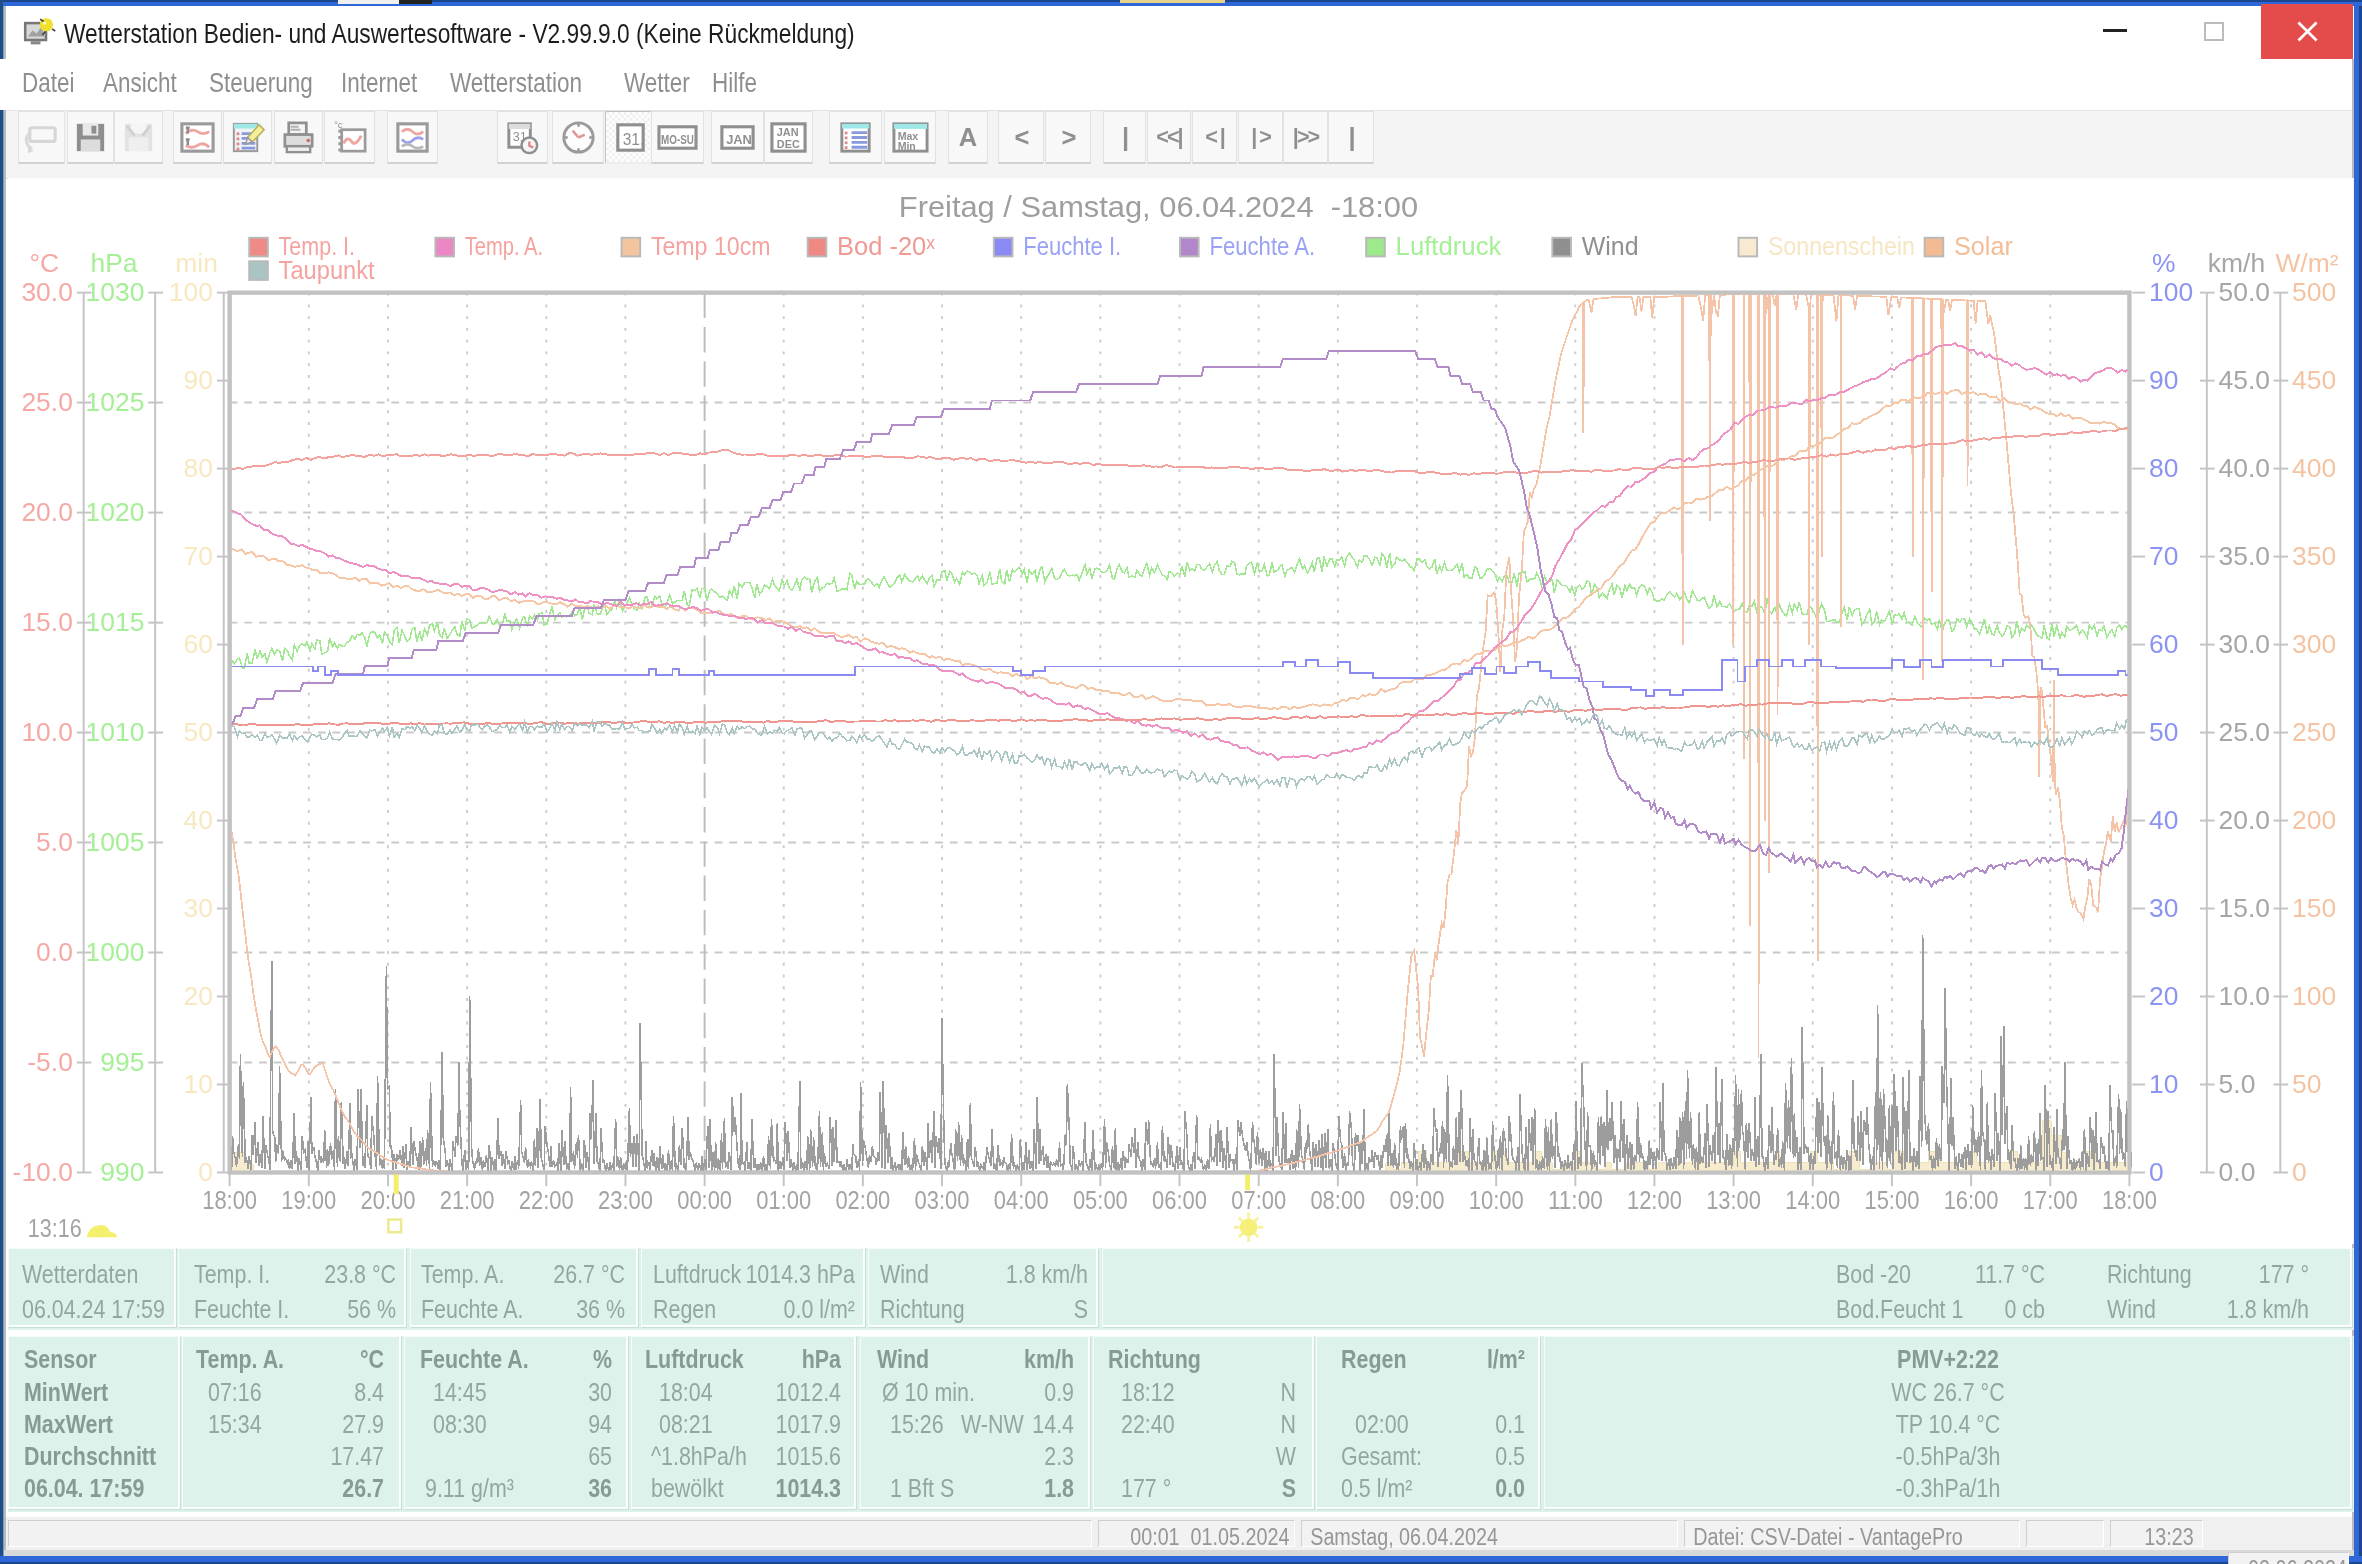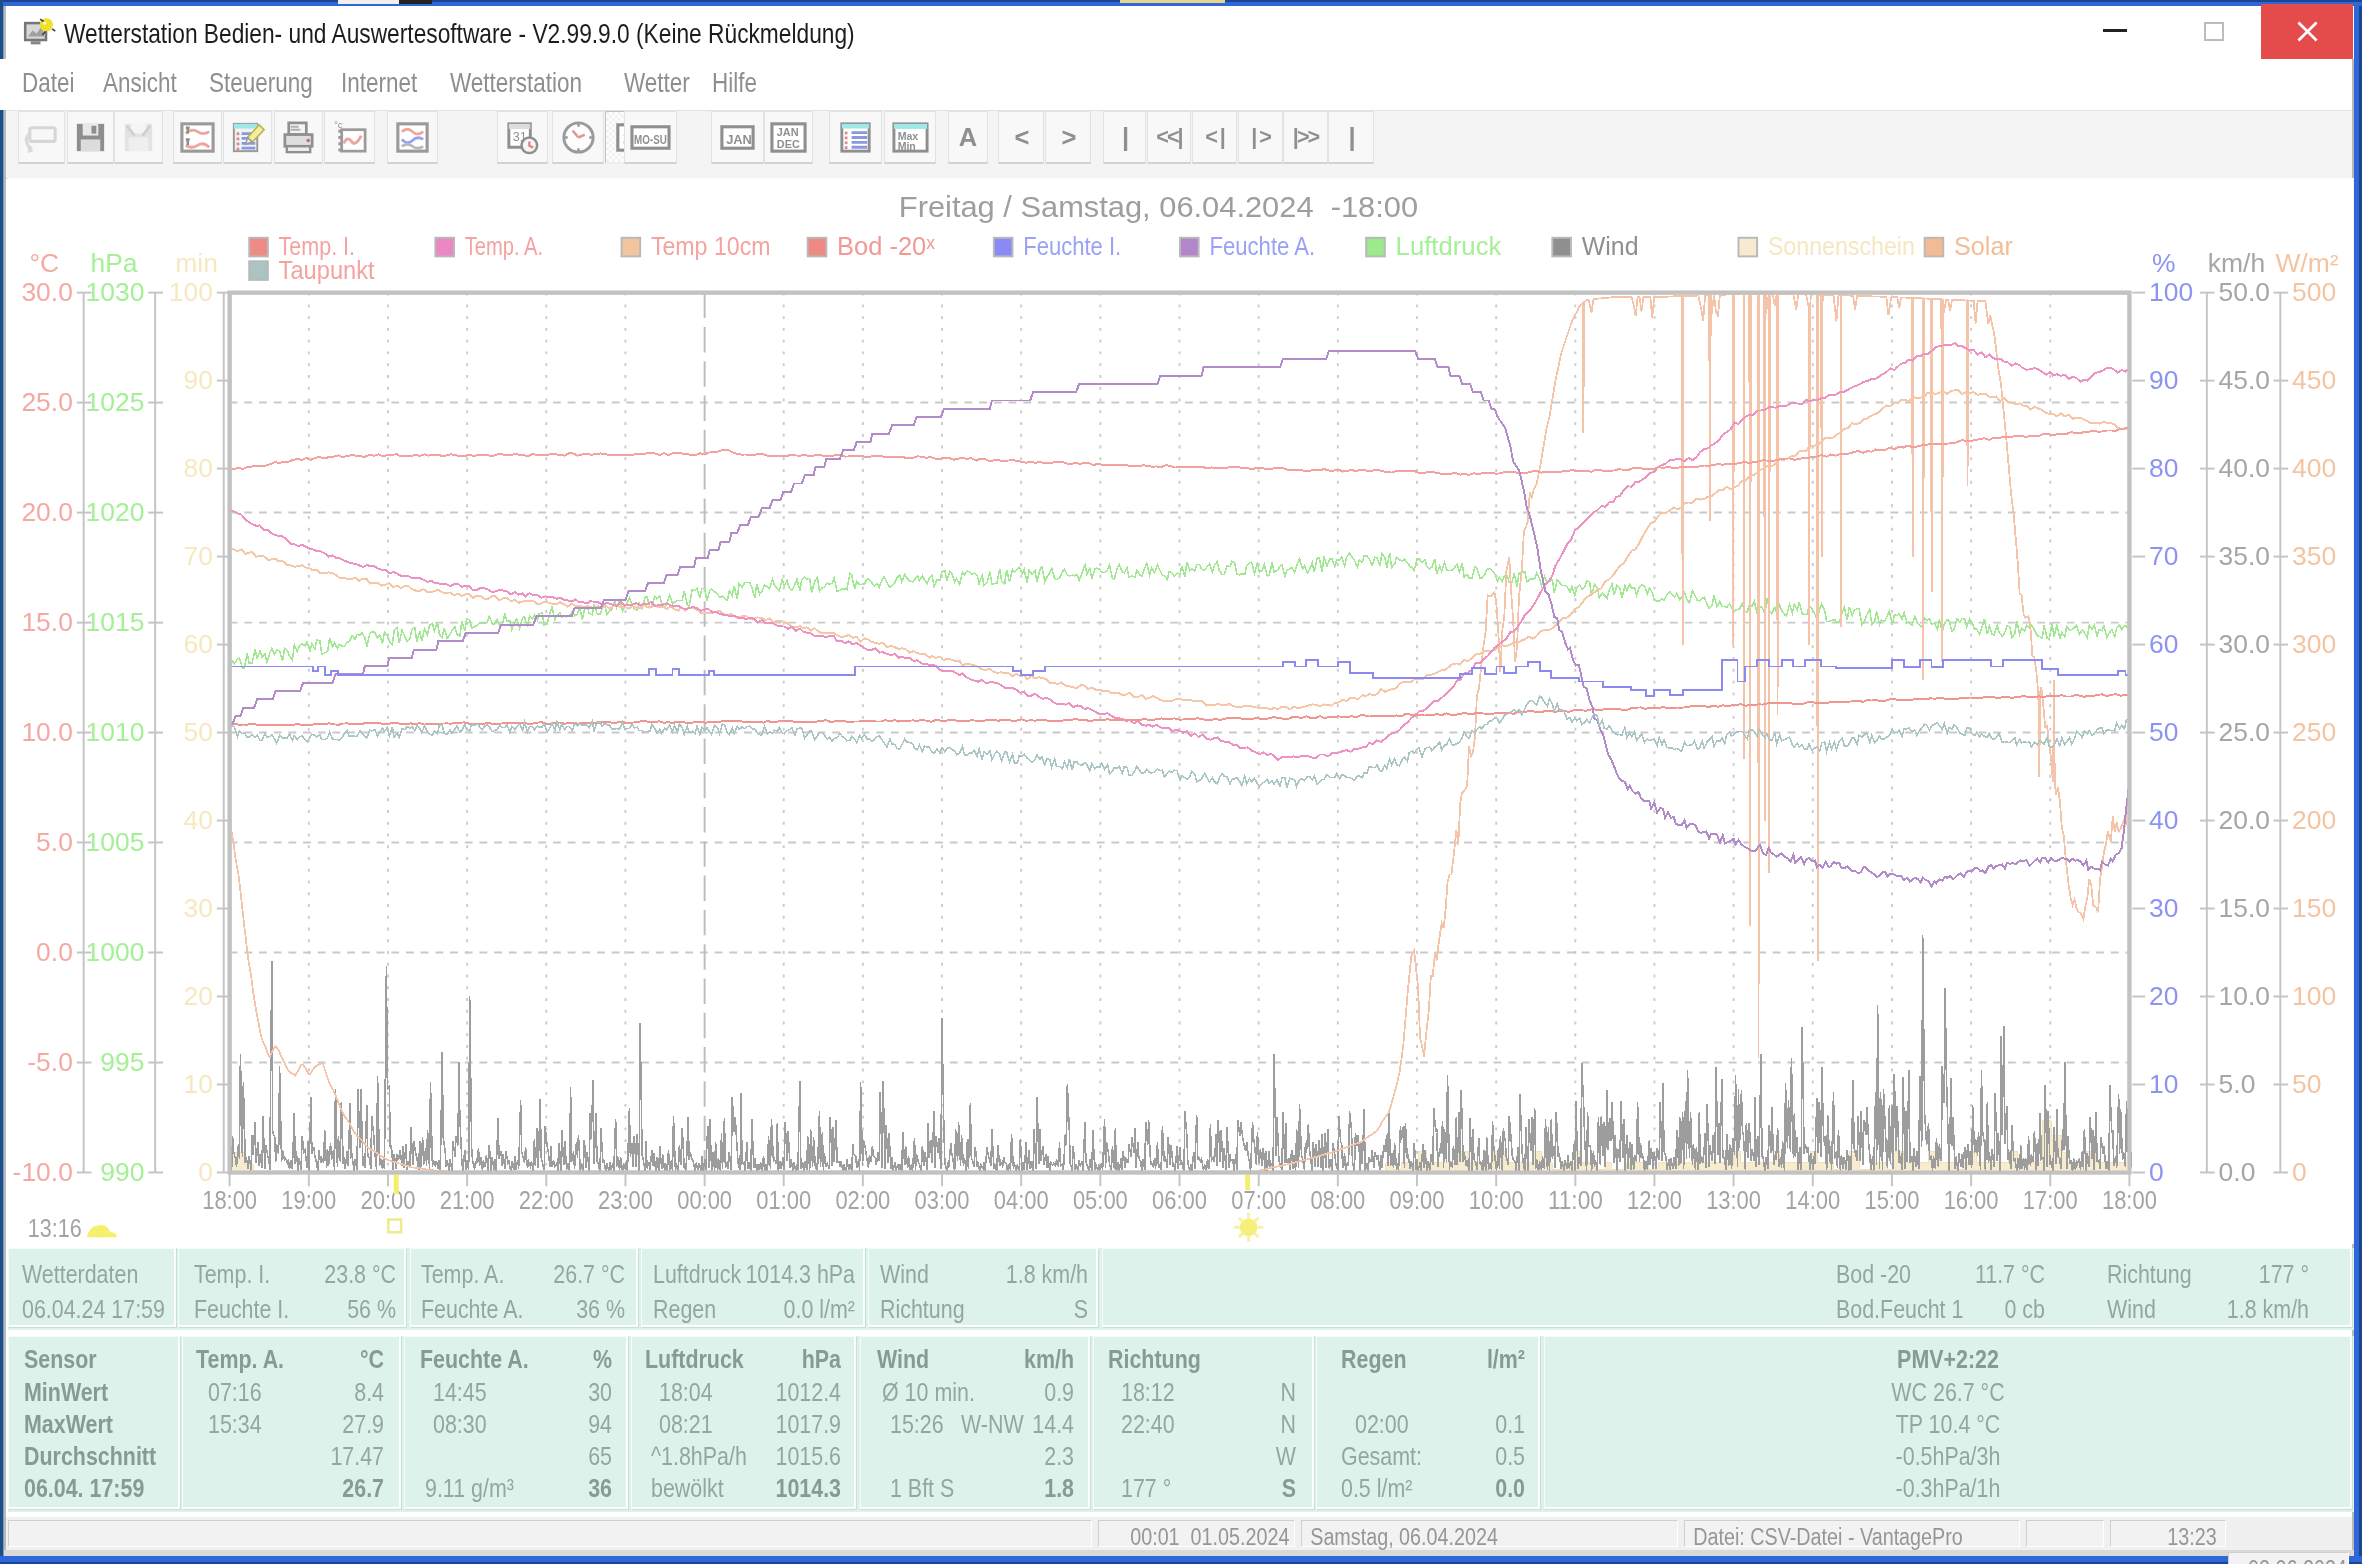--- a/index.html
+++ b/index.html
@@ -147,21 +147,21 @@
         <path d="M10 2.5 v2 M10 15.5 v2 M2.5 10 h2 M15.5 10 h2" stroke="#9a9a9a" stroke-width="1.3"></path>
         <path d="M10 10 L7 6.5 M10 10 l3.2 -1.5" stroke="#dd9999" stroke-width="1.3"></path>
       </svg>
     </div>
 <div class="tbtn pressed" style="left:605px;width:51px">
       <svg width="39" height="39" viewBox="0 0 20 20">
         <rect x="3.5" y="3.5" width="13" height="13" fill="#fff" stroke="#8f8f8f" stroke-width="1.6"></rect>
         <text x="6" y="13.8" font-size="8" fill="#8f8f8f" font-family="Liberation Sans">31.</text>
       </svg>
     </div>
-<div class="tbtn" style="left:624px;width:53px">
+<div class="tbtn" style="left:651px;width:53px">
       <svg width="43" height="39" viewBox="0 0 22 20">
         <rect x="1.5" y="4.5" width="19" height="11" fill="#fff" stroke="#8f8f8f" stroke-width="1.6"></rect>
         <text x="2.6" y="13.2" font-size="6.2" font-weight="bold" fill="#8f8f8f" font-family="Liberation Sans" textLength="16.8" lengthAdjust="spacingAndGlyphs">MO-SU</text>
       </svg>
     </div>
 <div class="tbtn" style="left:711px;width:53px">
       <svg width="43" height="39" viewBox="0 0 22 20">
         <rect x="3" y="4.5" width="16" height="11" fill="#fff" stroke="#8f8f8f" stroke-width="1.6"></rect>
         <text x="5.2" y="13.2" font-size="6.6" font-weight="bold" fill="#8f8f8f" font-family="Liberation Sans">JAN</text>
       </svg>
@@ -613,19 +613,19 @@
 <div class="sfield" style="left:1098px;width:197px;">
       <div class="ra" style="position:absolute;left:0;right:0;top:2.9px;padding-right:9.8px;text-align:right;">00:01&nbsp;&nbsp;01.05.2024</div>
     </div>
 <div class="sfield" style="left:1301px;width:377px;">
       <div style="position:absolute;left:0;right:0;top:2.9px;padding-left:9.8px;">Samstag, 06.04.2024</div>
     </div>
 <div class="sfield" style="left:1684px;width:336px;">
       <div style="position:absolute;left:0;right:0;top:2.9px;padding-left:9.8px;">Datei: CSV-Datei - VantagePro</div>
     </div>
 <div class="sfield" style="left:2026px;width:78px;"></div>
-<div class="sfield" style="left:2110px;width:116px;">
+<div class="sfield" style="left:2110px;width:93px;">
       <div class="ra" style="position:absolute;left:0;right:0;top:2.9px;padding-right:9.8px;text-align:right;">13:23</div>
     </div>
 <div class="sfield" style="left:2228px;width:121px;margin-top:32px;">
       <div class="ra" style="position:absolute;left:0;right:0;top:2.9px;padding-right:9.8px;text-align:right;">02.06.2024</div>
     </div>
 </div>
 
 </body></html>

